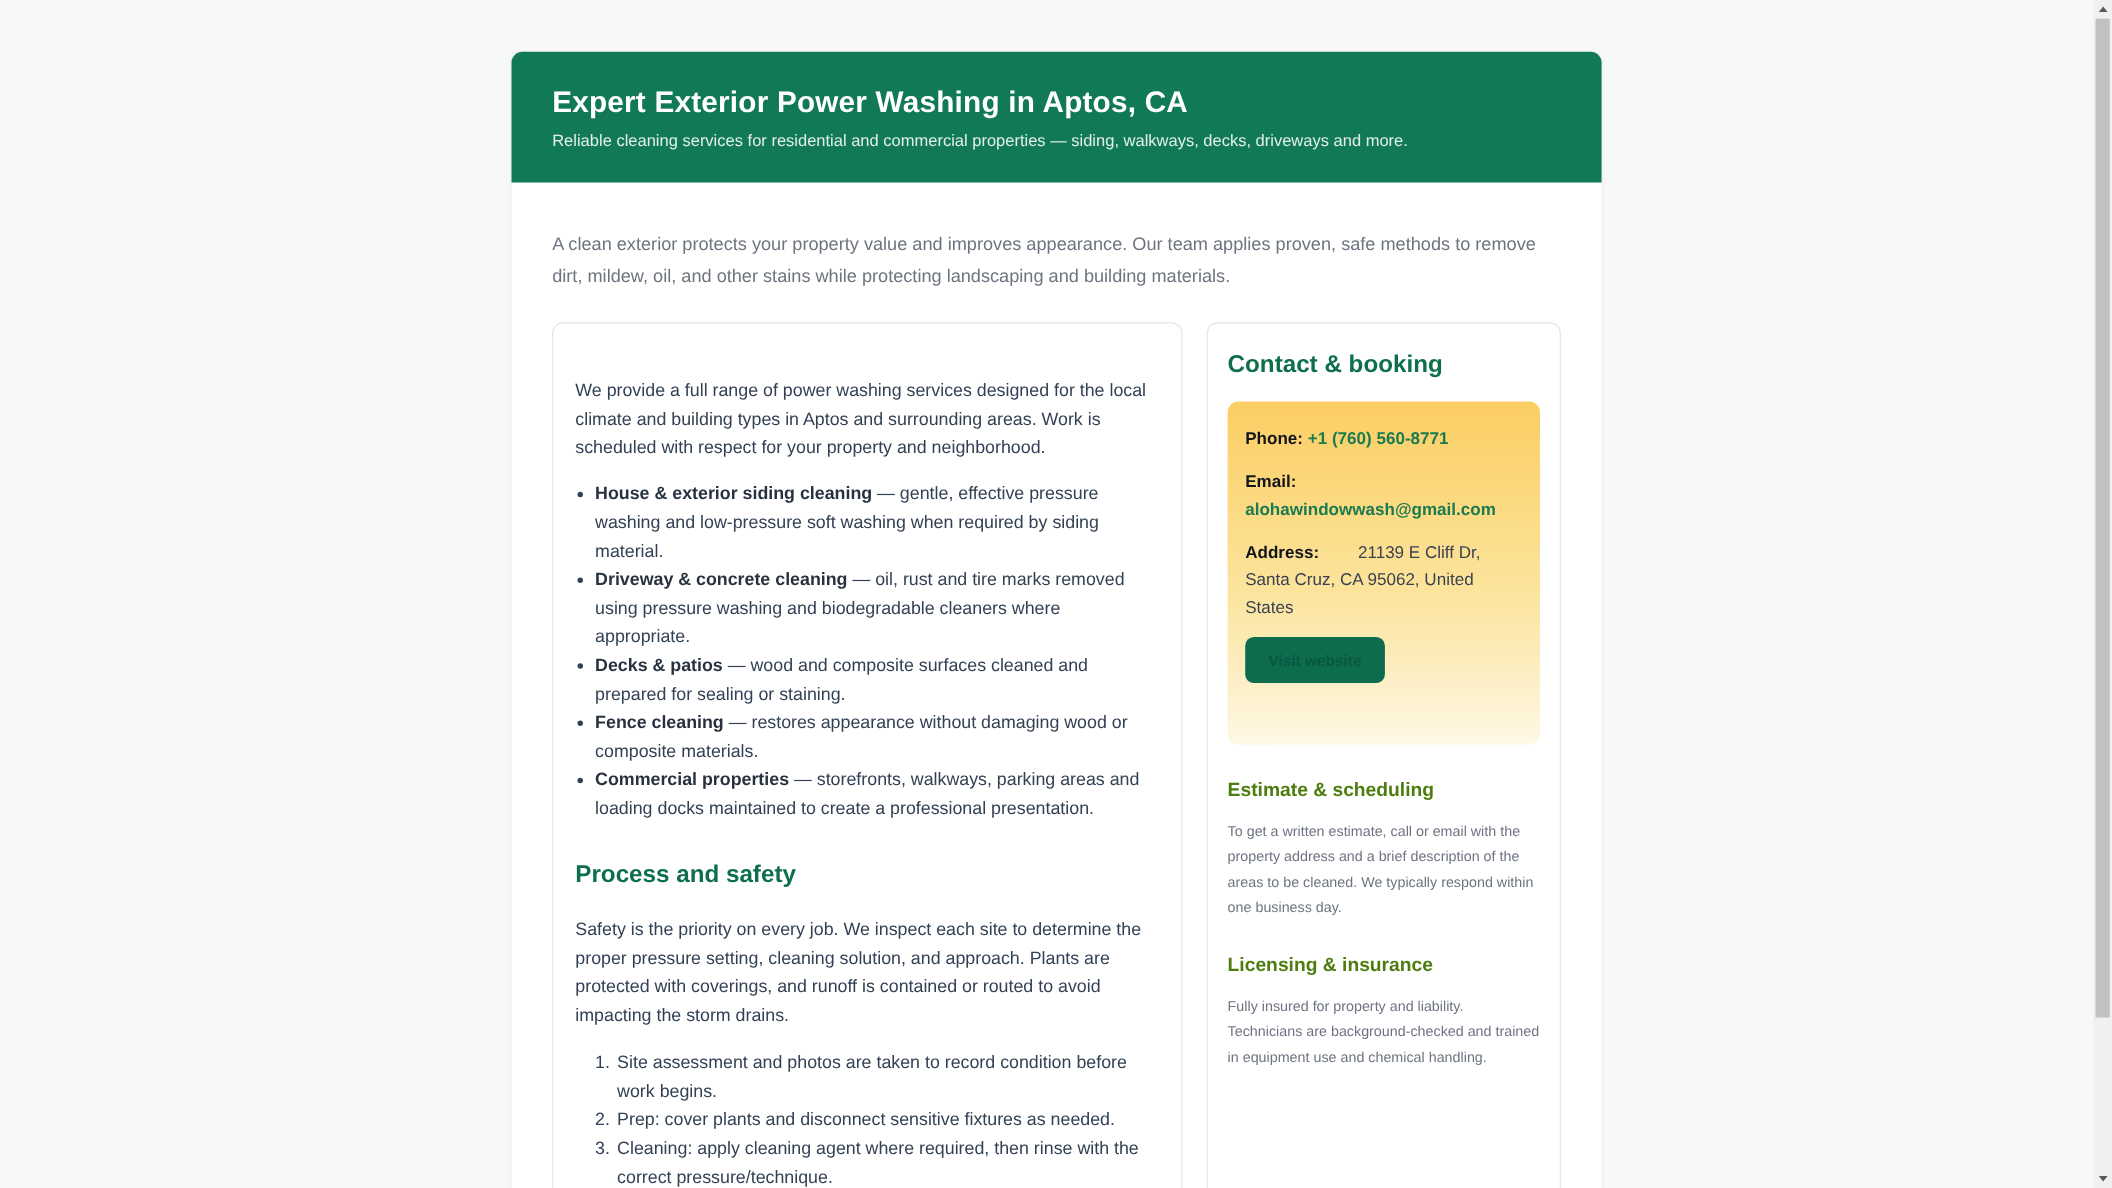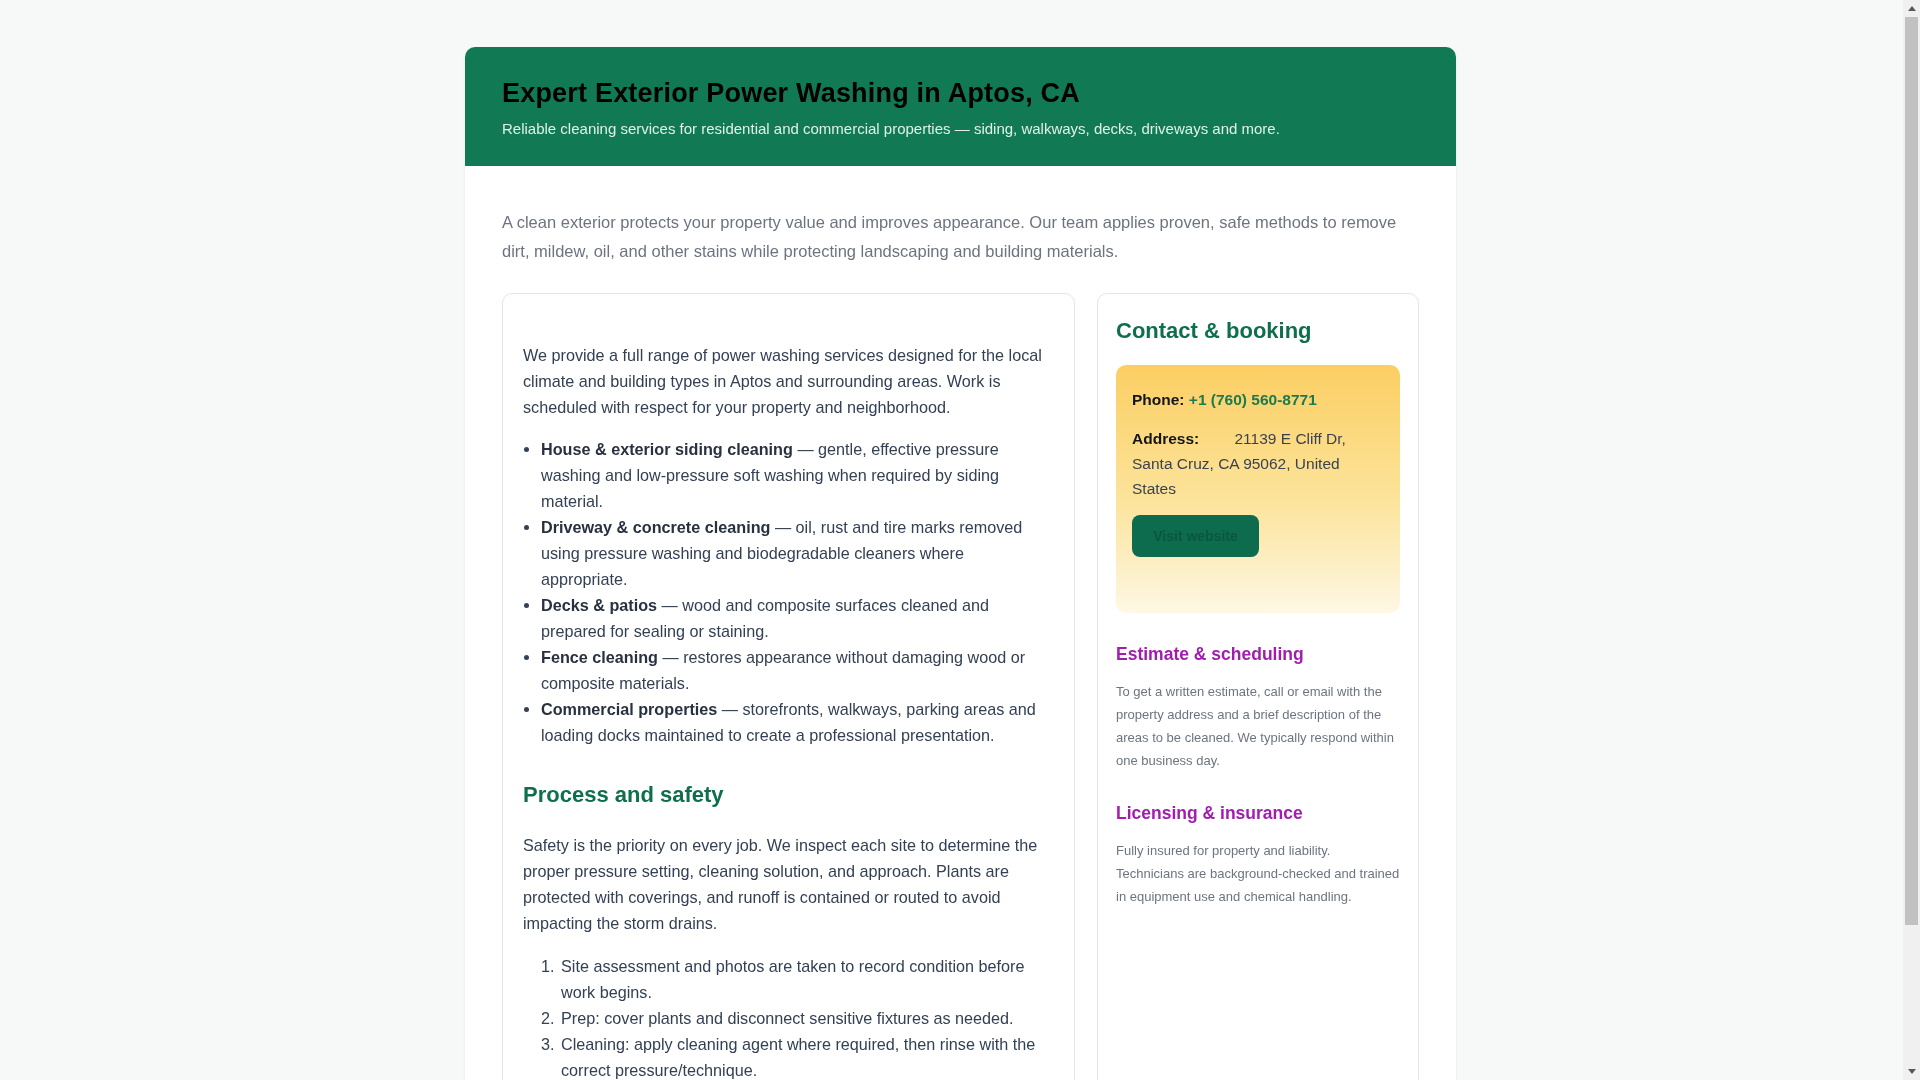--- a/index.html
+++ b/index.html
@@ -14,21 +14,21 @@
     background: #ffffff; border-radius: 10px;
     box-shadow: 0 1px 3px rgba(0,0,0,0.08);
     padding-bottom: 60px;
   }
   .hero {
     background: #117a55; border-radius: 10px 10px 0 0;
     padding: 30px 37px 27px 37px;
   }
   .hero h1 {
     margin: 0 0 10px 0; font-size: 27px; line-height: 32px;
-    font-weight: 700; color: #000000; letter-spacing: 0.2px;
+    font-weight: 700; color: #ffffff; letter-spacing: 0.2px;
   }
   .hero p {
     margin: 0; font-size: 15px; line-height: 20px; color: rgba(255,255,255,0.88);
   }
   .page-body { padding: 42px 37px 0 37px; }
   .intro {
     margin: 0 0 27px 0; color: #6d7480; font-size: 16.5px; line-height: 29px;
     max-width: 912px;
   }
   .columns { display: flex; gap: 22px; align-items: stretch; }
@@ -60,21 +60,21 @@
   .contact-row a { color: #1b7a50; font-weight: 700; text-decoration: none; }
   .contact-row .plain { font-weight: 400; color: #3a4252; margin-left: 31px; }
   .cta-button {
     display: block; margin-top: 8px; width: 127px; height: 42px;
     background: #0d6b4e; border: none; border-radius: 8px;
     color: #09573e; font-family: "Liberation Sans", sans-serif;
     font-size: 14px; font-weight: 700; cursor: pointer; text-align: center;
   }
   h3.sub {
     margin: 30px 0 0 0; font-size: 17.5px; line-height: 22px;
-    font-weight: 700; color: #a21caf;
+    font-weight: 700; color: #4d7c0f;
   }
   .card-right p.small {
     margin: 15px 0 0 0; color: #6d7480; font-size: 13px; line-height: 23px;
   }
   
   .scrollbar {
     position: absolute; top: 0; right: 0; width: 17px; height: 1080px;
     background: #f0f0f0;
   }
   .sb-btn { position: absolute; left: 0; width: 17px; height: 17px; }
@@ -133,20 +133,24 @@
 
       <div class="card card-right">
         <h2 class="green">Contact &amp; booking</h2>
 
         <div class="contact-box">
           <p class="contact-row">
             <span class="lbl">Phone:</span>
             <a href="#">+1 (760) 560-8771</a>
           </p>
           <p class="contact-row">
+            <span class="lbl">Email:</span>
+            <a href="#">alohawindowwash@gmail.com</a>
+          </p>
+          <p class="contact-row">
             <span class="lbl">Address:</span>
             <span class="plain">21139 E Cliff Dr, Santa Cruz, CA 95062, United States</span>
           </p>
           <button class="cta-button">Visit website</button>
         </div>
 
         <h3 class="sub">Estimate &amp; scheduling</h3>
         <p class="small">To get a written estimate, call or email with the property address and a brief description of the areas to be cleaned. We typically respond within one business day.</p>
 
         <h3 class="sub">Licensing &amp; insurance</h3>

